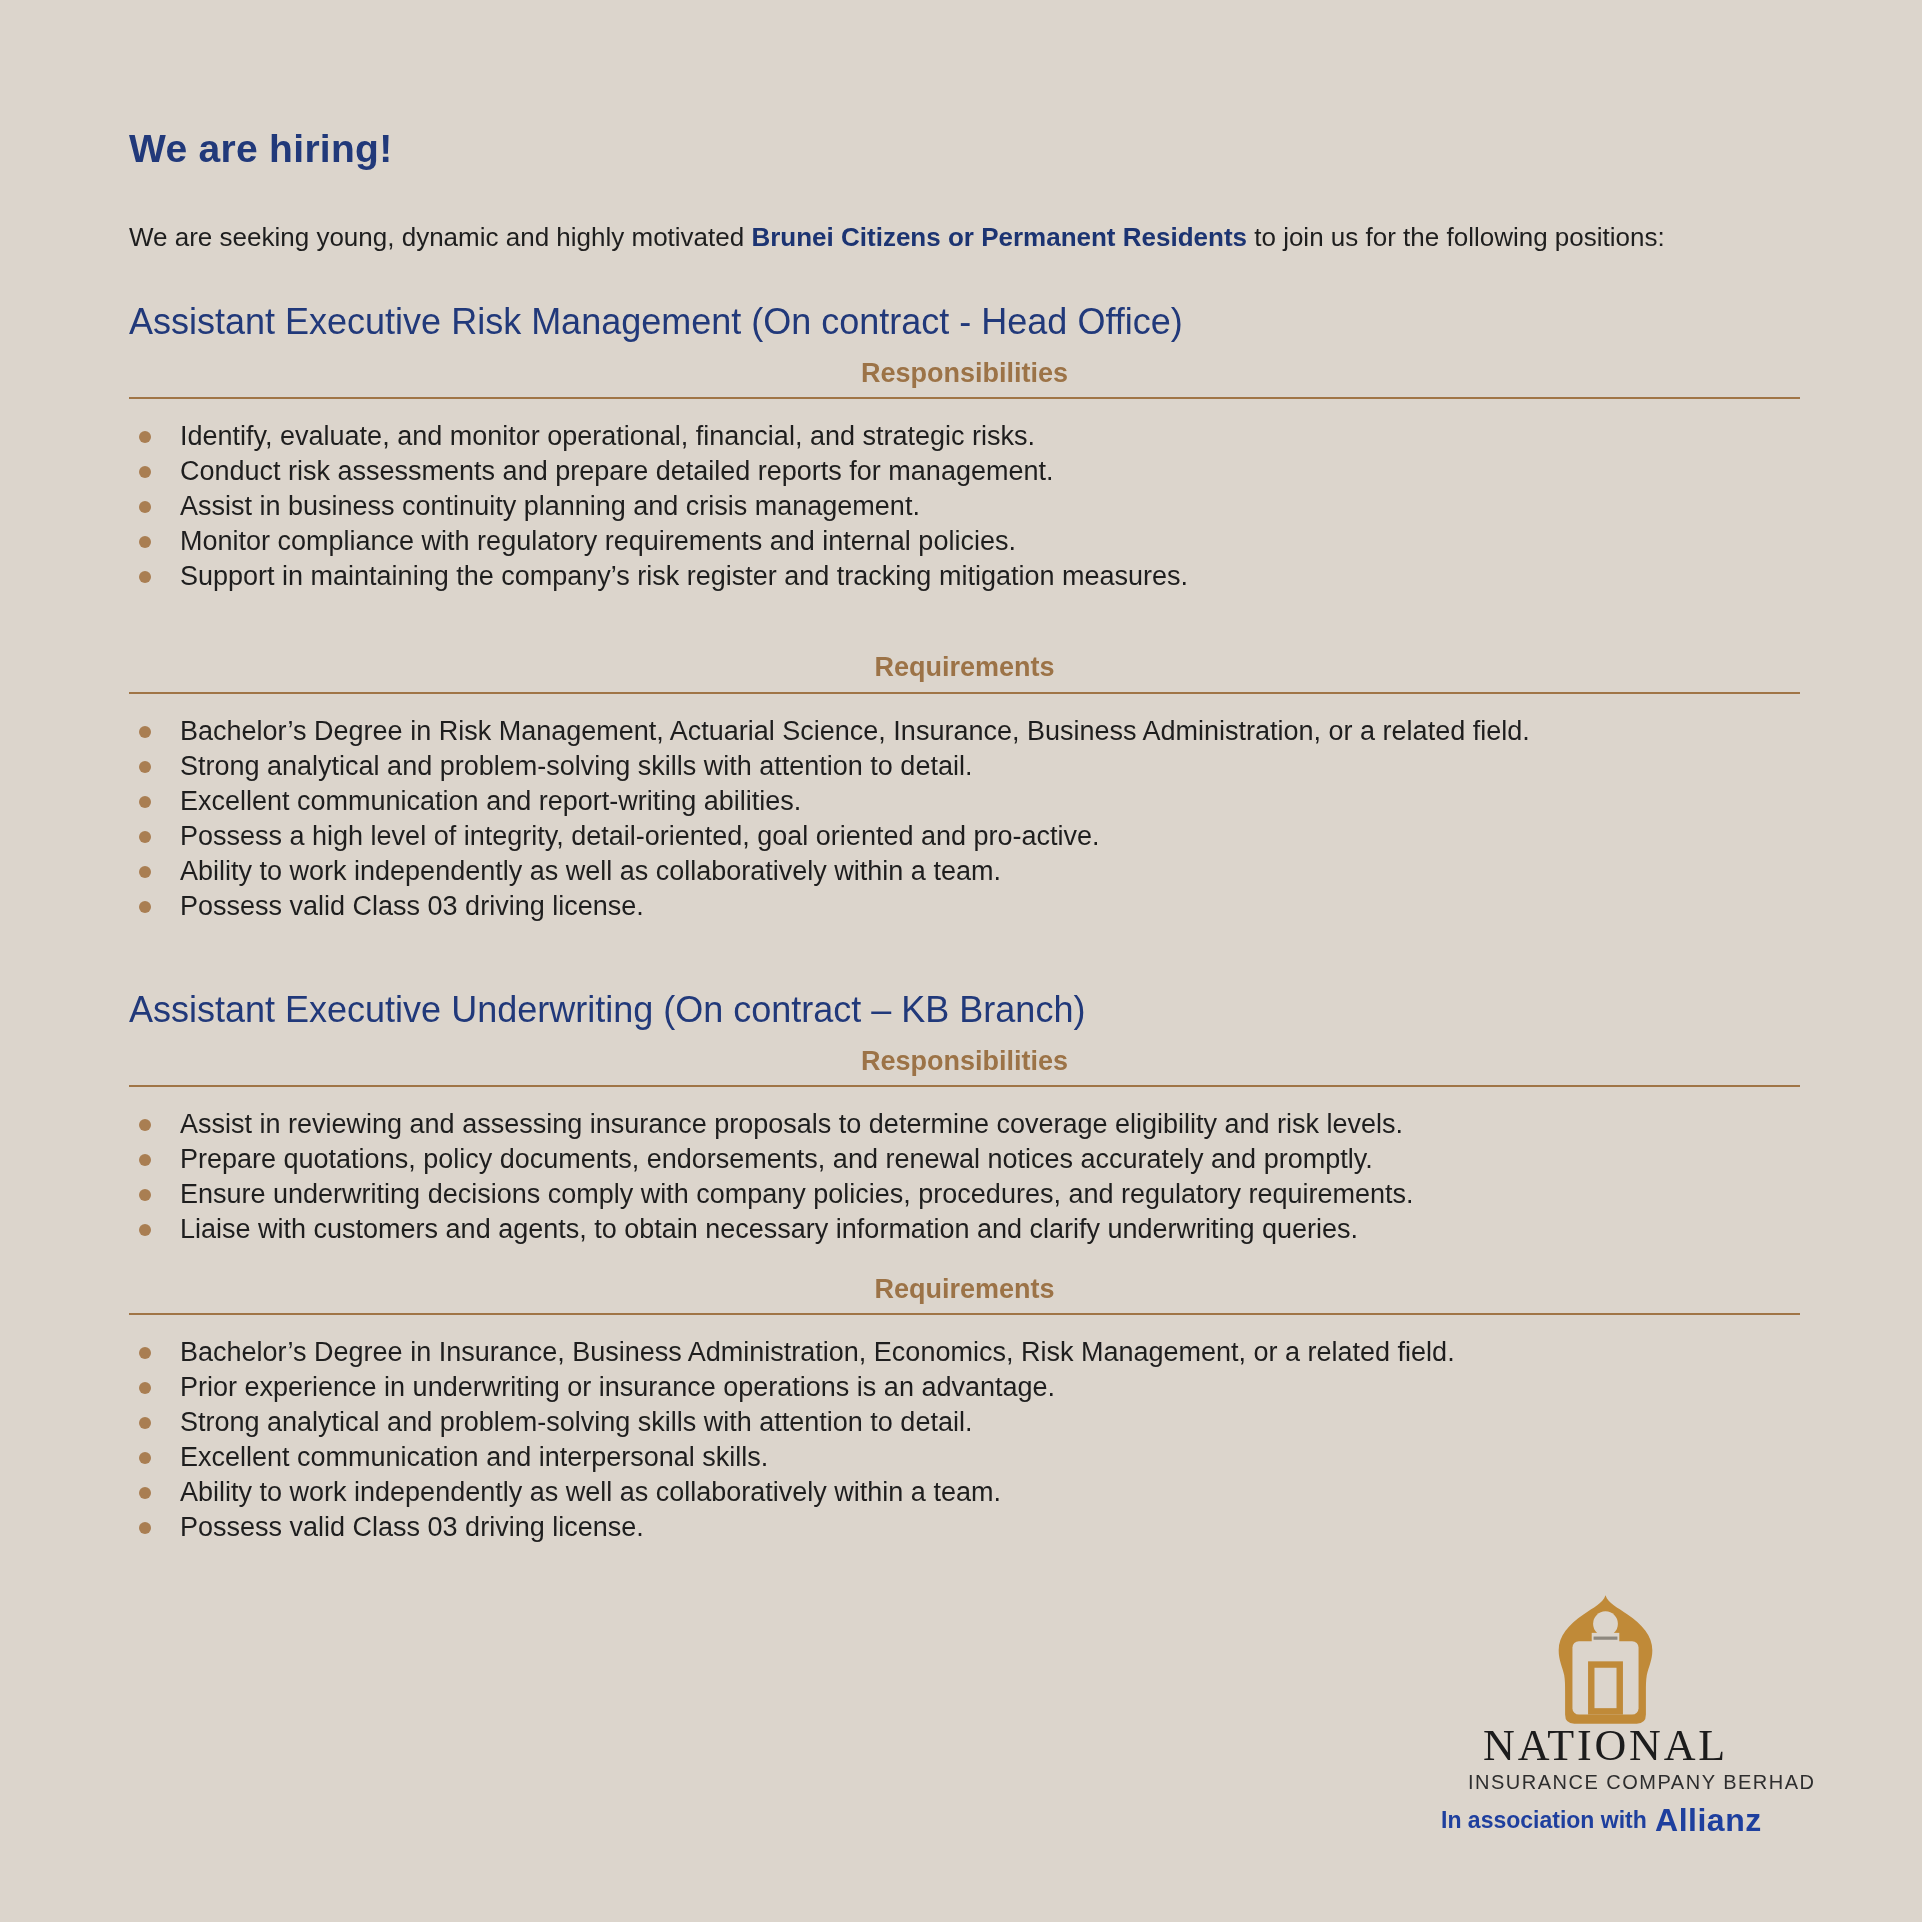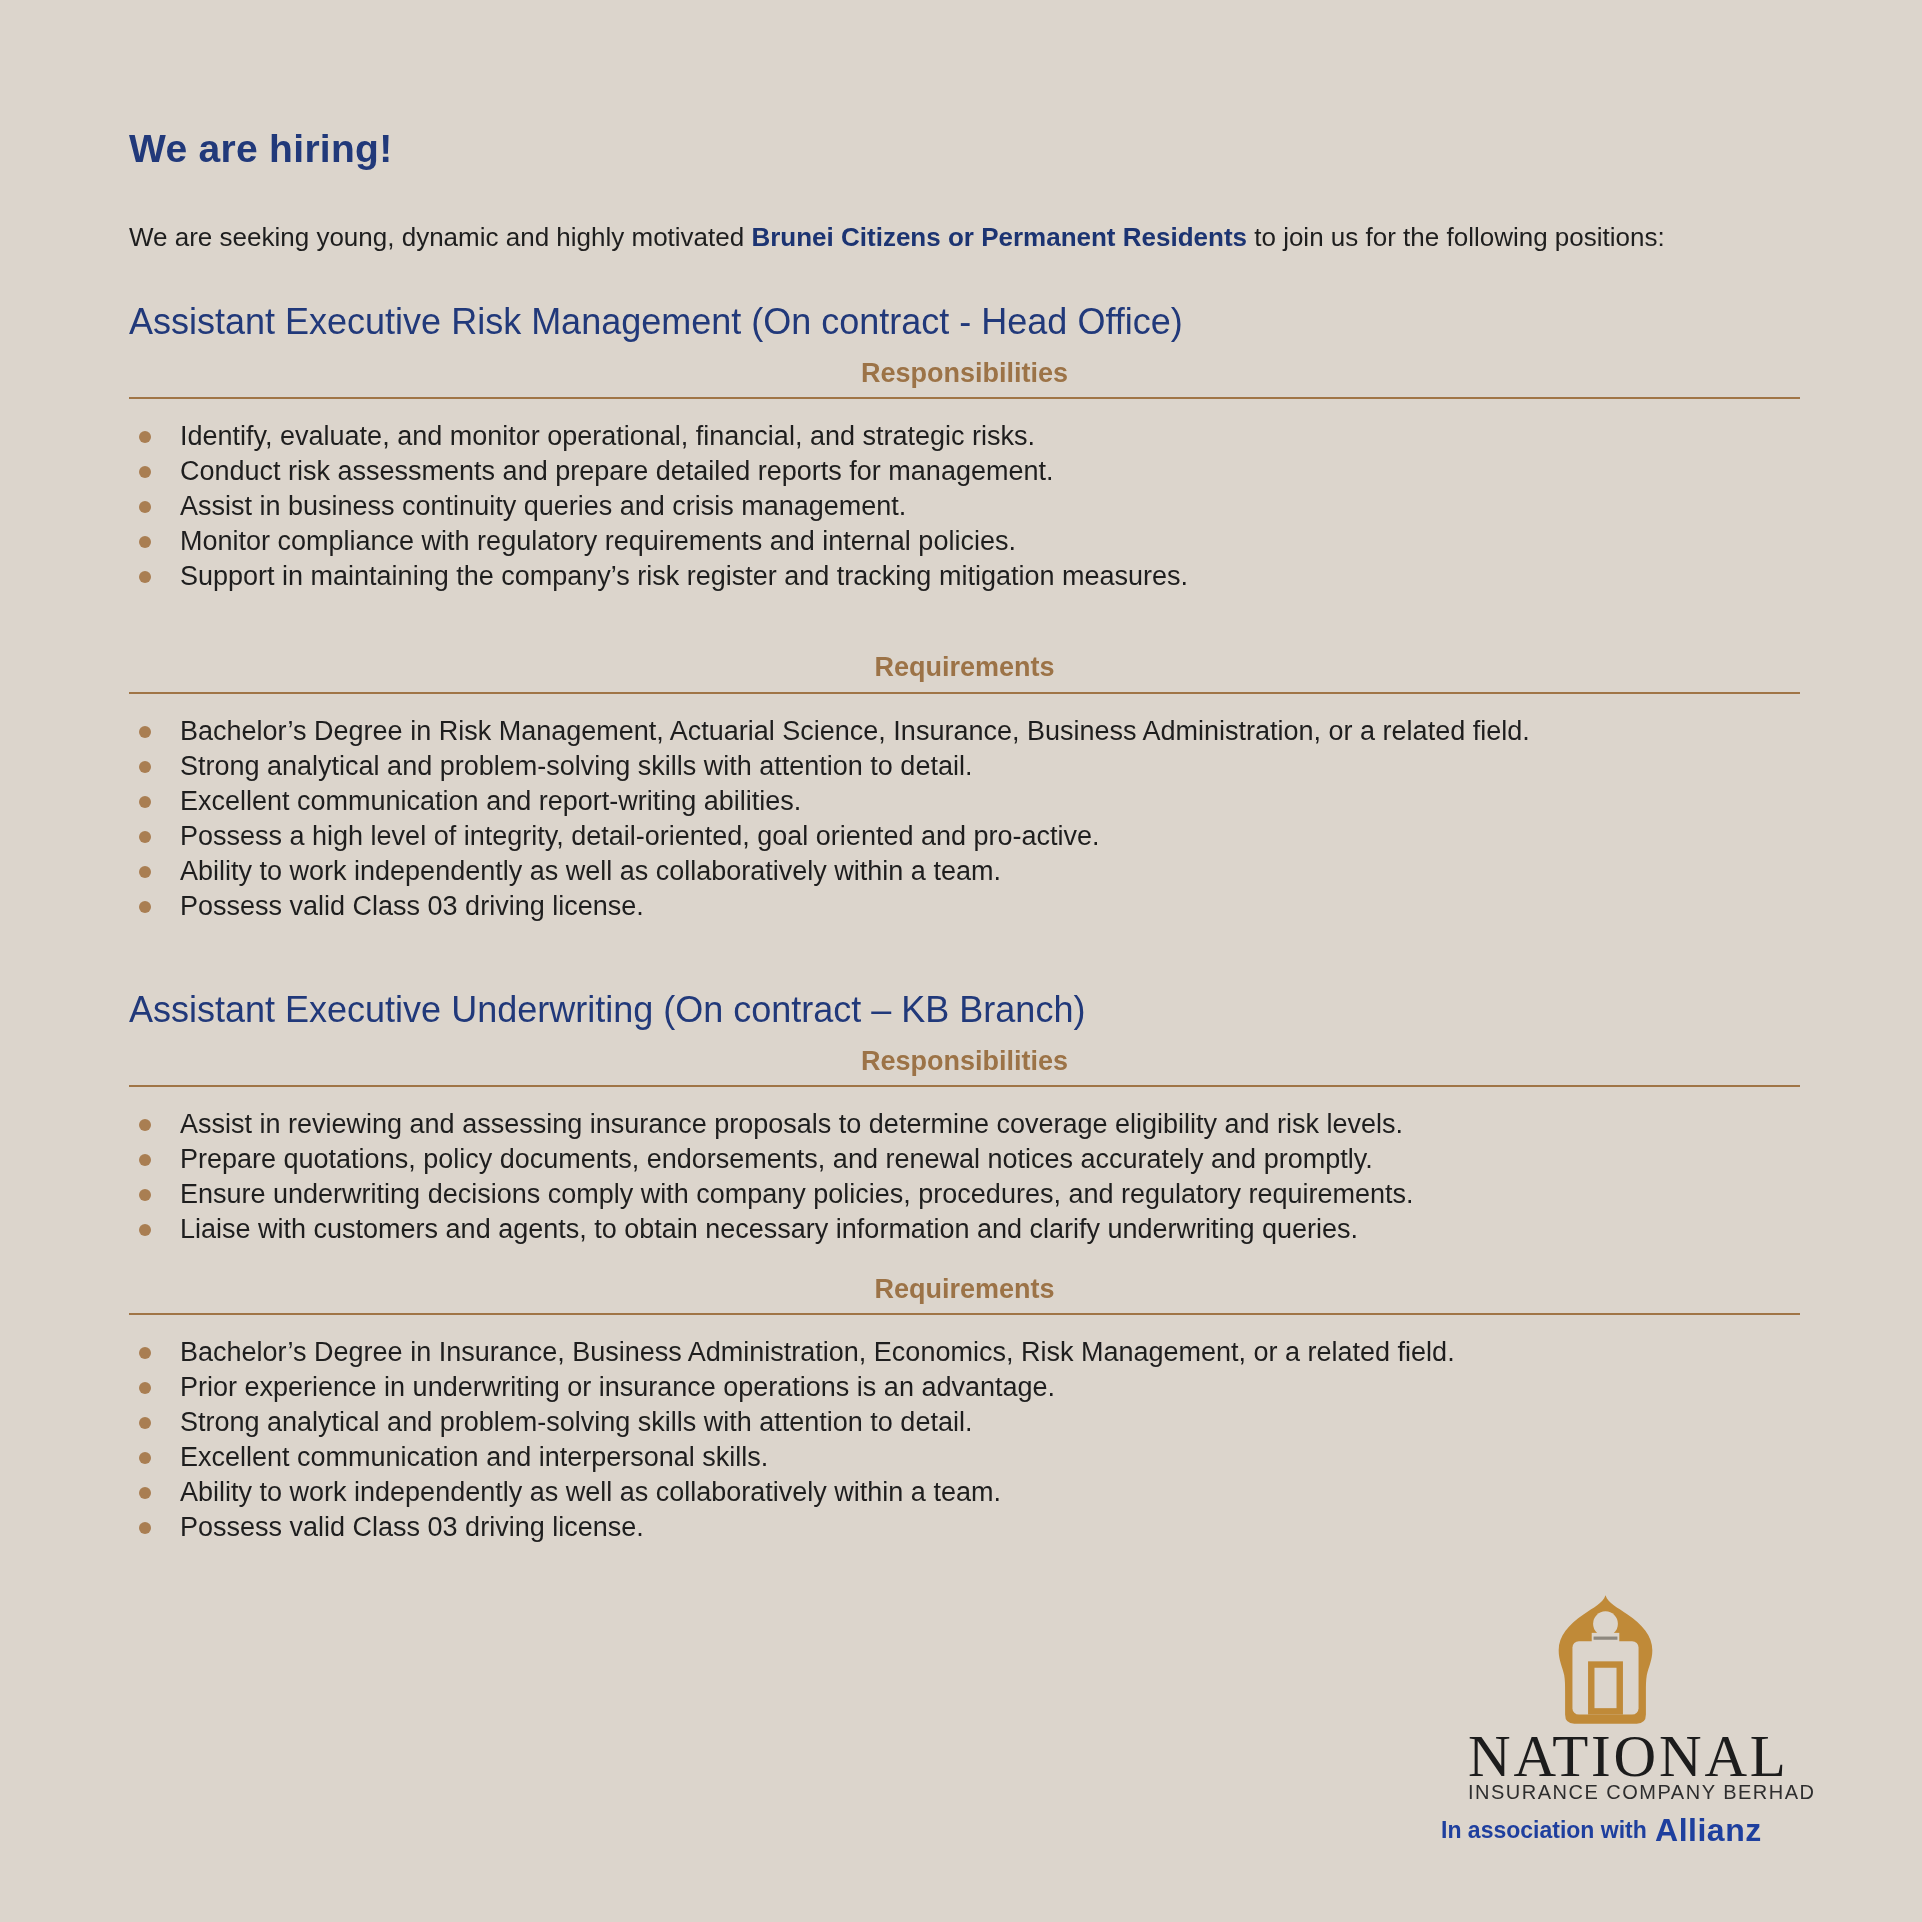--- a/index.html
+++ b/index.html
@@ -80,23 +80,23 @@
 
   .logo-block {
     position: absolute;
     left: 1468px;
     top: 1589px;
     width: 275px;
     text-align: center;
   }
   .dome-svg { display: block; margin: 5.5px auto 0; }
   .logo-name {
-    margin-top: 10px;
+    margin-top: 0;
     font-family: "Liberation Serif", serif;
-    font-size: 59px;
+    font-size: 44px;
     line-height: 44px;
     letter-spacing: 2.8px;
     color: #1c1c1c;
     white-space: nowrap;
     text-align: center;
   }
   .logo-subtitle {
     margin-top: 2.8px;
     font-size: 20px;
     line-height: 24px;
@@ -126,21 +126,21 @@
     <h1 class="page-title">We are hiring!</h1>
 
     <p class="intro"><span>We are seeking young, dynamic and highly motivated </span><strong>Brunei Citizens or Permanent Residents</strong><span> to join us for the following positions:</span></p>
 
     <h2 class="position-title">Assistant Executive Risk Management (On contract - Head Office)</h2>
 
     <h3 class="section-heading">Responsibilities</h3>
     <ul class="bullets">
       <li>Identify, evaluate, and monitor operational, financial, and strategic risks.</li>
       <li>Conduct risk assessments and prepare detailed reports for management.</li>
-      <li>Assist in business continuity queries and crisis management.</li>
+      <li>Assist in business continuity planning and crisis management.</li>
       <li>Monitor compliance with regulatory requirements and internal policies.</li>
       <li>Support in maintaining the company’s risk register and tracking mitigation measures.</li>
     </ul>
 
     <h3 class="section-heading gap-lg">Requirements</h3>
     <ul class="bullets">
       <li>Bachelor’s Degree in Risk Management, Actuarial Science, Insurance, Business Administration, or a related field.</li>
       <li>Strong analytical and problem-solving skills with attention to detail.</li>
       <li>Excellent communication and report-writing abilities.</li>
       <li>Possess a high level of integrity, detail-oriented, goal oriented and pro-active.</li>

